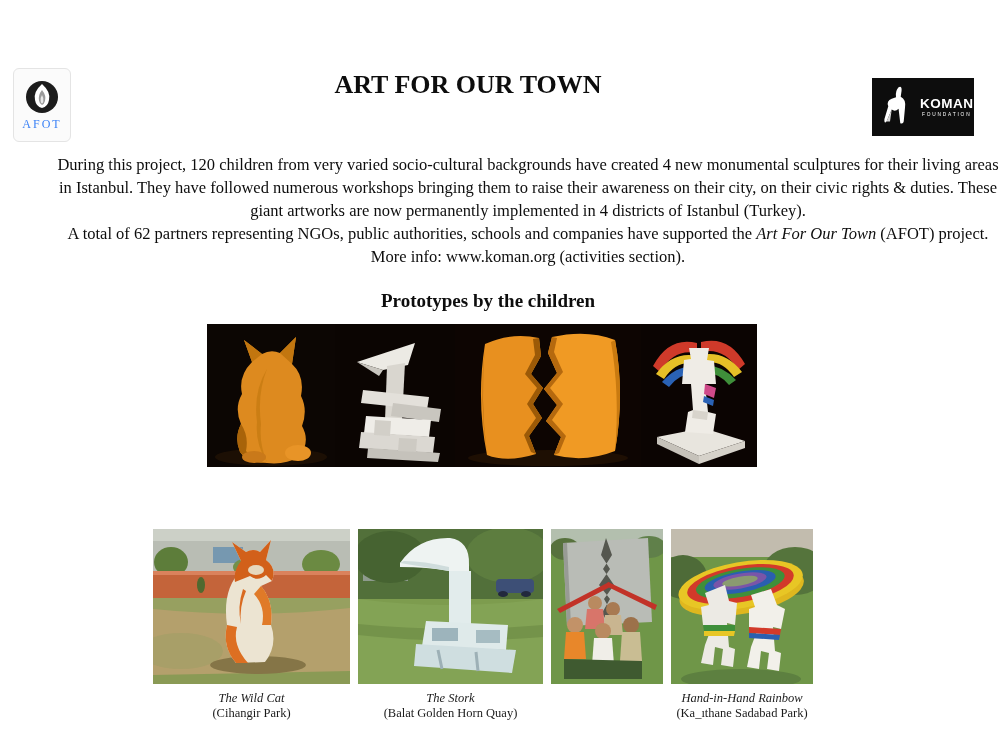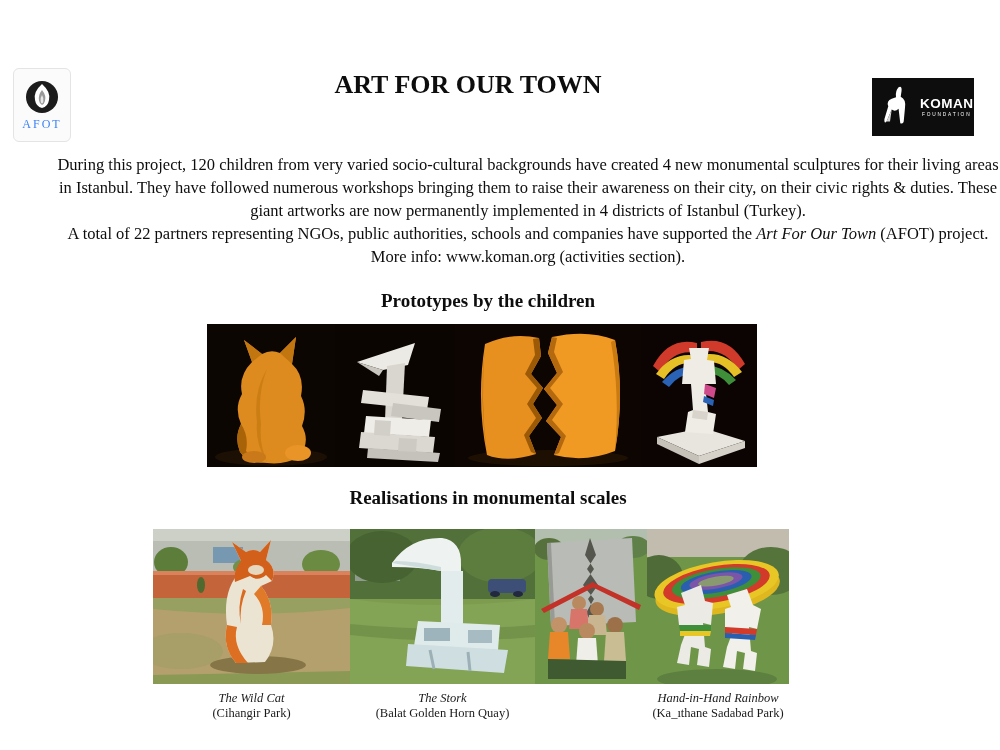--- a/index.html
+++ b/index.html
@@ -38,21 +38,21 @@
   
   .section-heading{
     position:absolute;left:0;width:976px;text-align:center;
     font-weight:bold;font-size:19px;color:#0d0d0d;
   }
   .proto-heading{top:290px;}
   .real-heading{top:487px;}
   
   .proto-strip{position:absolute;left:207px;top:324px;width:550px;height:143px;display:flex;}
   .proto-strip svg{display:block;height:143px;}
-  .real-row{position:absolute;left:153px;top:529px;display:flex;gap:0;}
+  .real-row{position:absolute;left:153px;top:529px;display:flex;gap:8px;}
   .real-figure{margin:0;display:flex;flex-direction:column;}
   .real-figure svg{display:block;height:155px;}
   .real-caption{
     margin-top:7px;text-align:center;font-size:12.5px;line-height:15px;color:#1a1a1a;
   }
   .real-caption .cap-title{font-style:italic;}
 </style>
 </head>
 <body>
 
@@ -83,21 +83,21 @@
     </div>
     <div class="koman-gap"></div>
     <div class="koman-right">
       <div class="koman-name">KOMAN</div>
       <div class="koman-sub">FOUNDATION</div>
     </div>
   </div>
 
   <div class="intro">
     <p>During this project, 120 children from very varied socio-cultural backgrounds have created 4 new monumental sculptures for their living areas in Istanbul. They have followed numerous workshops bringing them to raise their awareness on their city, on their civic rights &amp; duties. These giant artworks are now permanently implemented in 4 districts of Istanbul (Turkey).</p>
-    <p><span>A total of 22 partners representing NGOs, public authorities, schools and companies have supported the </span><span class="italic">Art For Our Town</span><span> (AFOT) project. More info: www.koman.org (activities section).</span></p>
+    <p><span>A total of 62 partners representing NGOs, public authorities, schools and companies have supported the </span><span class="italic">Art For Our Town</span><span> (AFOT) project. More info: www.koman.org (activities section).</span></p>
   </div>
 
   <div class="section-heading proto-heading">Prototypes by the children</div>
 
   <div class="proto-strip">
 
     <svg viewBox="0 0 128 143" width="128">
       <rect width="128" height="143" fill="#0c0603"></rect>
       <ellipse cx="64" cy="133" rx="56" ry="9" fill="#1c0f04"></ellipse>
       <path d="M45,38 L37,16 L55,30 Q64,25 73,29 L89,13 L85,40 Q98,52 94,72 Q101,86 95,102 Q104,118 92,133 Q78,141 60,139 Q40,139 33,128 Q27,114 34,100 Q27,84 35,70 Q31,52 45,38 Z" fill="#dd8a1f"></path>
@@ -145,21 +145,20 @@
       <path d="M104,40 Q88,11 60,18 L60,28 Q83,23 97,46 Z" fill="#cf3a2a"></path>
       <path d="M101,48 Q84,26 60,31 L60,39 Q80,34 93,53 Z" fill="#e6c027"></path>
       <path d="M95,56 Q79,39 60,42 L60,50 Q76,46 88,61 Z" fill="#3f8f3a"></path>
       <path d="M48,24 L68,24 L66,36 L73,37 L75,60 L64,60 L67,88 L75,90 L72,110 L44,108 L47,88 L52,86 L50,60 L41,60 L43,36 L50,35 Z" fill="#efece6"></path>
       <path d="M52,86 L67,88 L66,96 L51,94 Z" fill="#d8d4cc"></path>
       <path d="M64,60 L75,64 L73,74 L63,70 Z" fill="#cf4a8a"></path>
       <path d="M63,72 L73,76 L72,82 L62,78 Z" fill="#2a62b5"></path>
     </svg>
   </div>
 
-  <div class="section-heading real-heading">Realisations in monumental scales</div>
 
   <div class="real-row">
 
     <figure class="real-figure">
       <svg viewBox="0 0 197 155" width="197">
         <rect width="197" height="155" fill="#b4a06c"></rect>
         <rect width="197" height="42" fill="#b9bdb4"></rect>
         <rect width="197" height="12" fill="#ccd0c7"></rect>
         <rect x="60" y="18" width="30" height="16" fill="#4a7fae" opacity="0.6"></rect>
         <ellipse cx="18" cy="33" rx="17" ry="15" fill="#5d7d3a"></ellipse>

